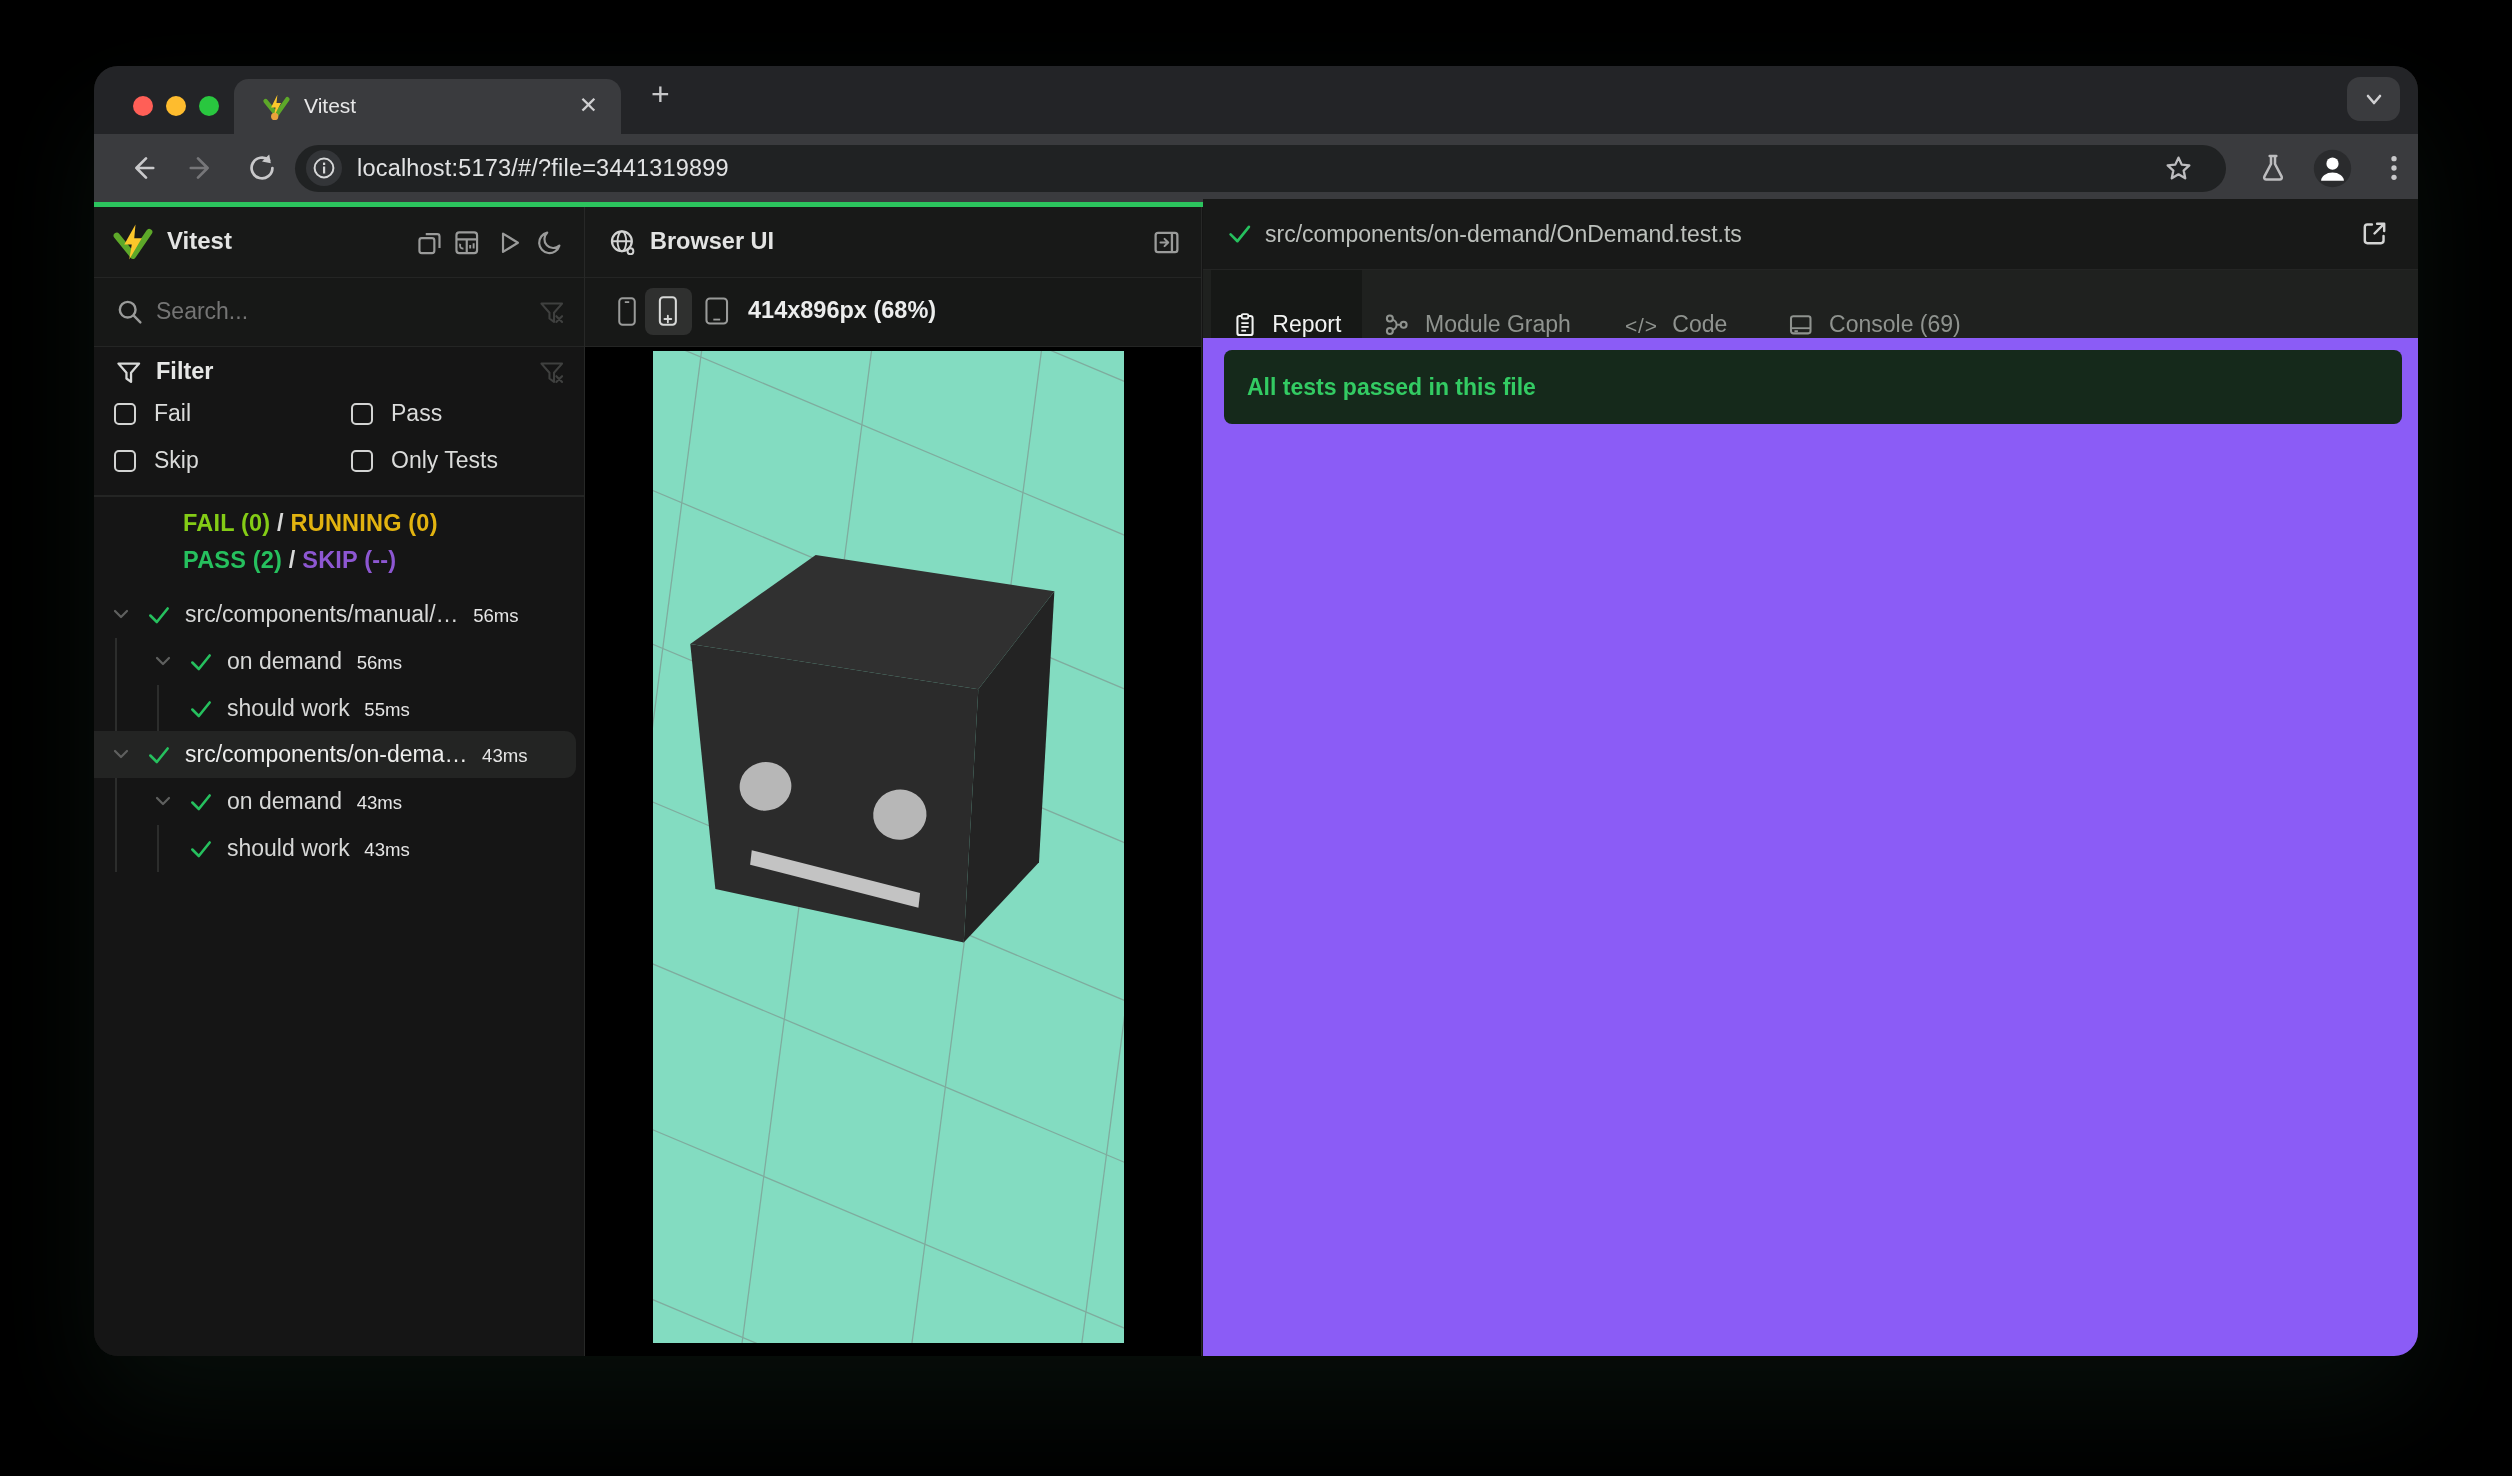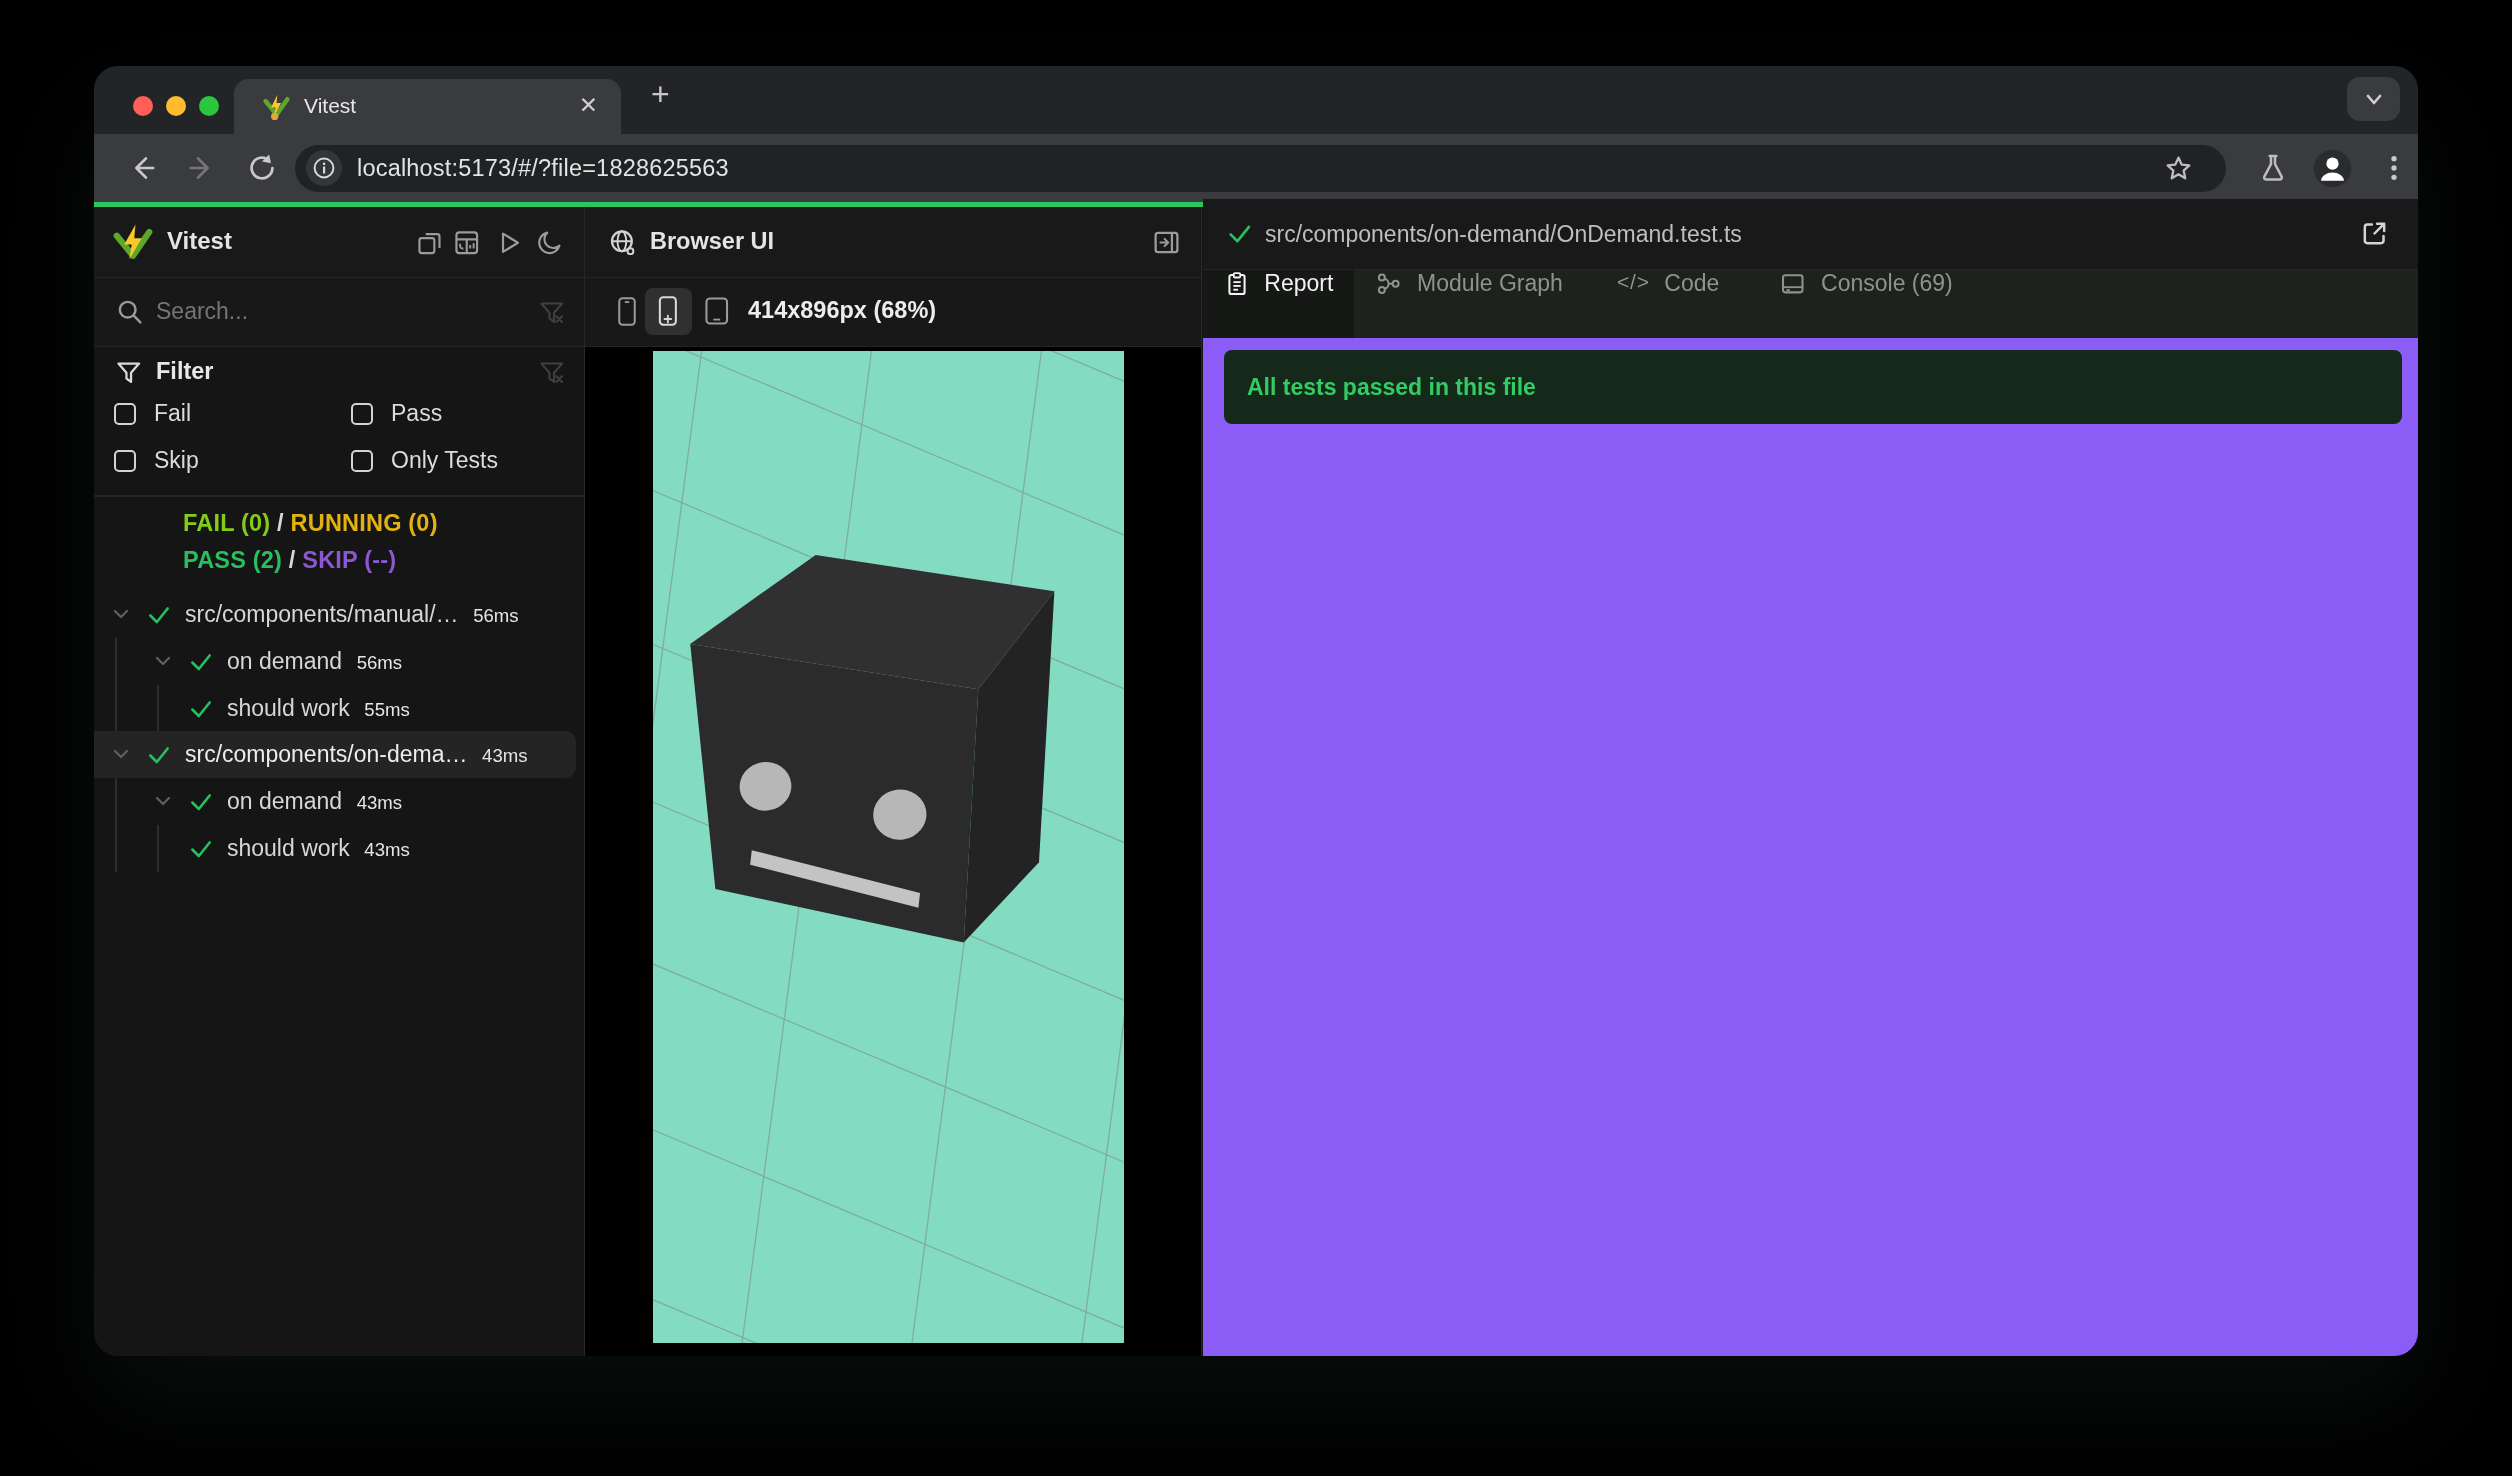--- a/index.html
+++ b/index.html
@@ -45,21 +45,21 @@
   .chev{color:#5f605f;display:inline-block;}
   .tick{color:#26c05e;display:inline-block;}
   .guide{position:absolute;width:1.6px;background:#2c2d2c;}
   .rowsel{background:#232423;border-radius:0 11.3px 11.3px 0;width:482px;}
   
   .devbtn{position:absolute;top:9.7px;width:47px;height:47px;border-radius:8px;display:flex;align-items:center;justify-content:center;color:#9a9b9a;}
   .devbtn.active{background:#2f302f;color:#d8d9d8;}
   .viewport{position:absolute;left:68px;top:144px;width:471px;height:992px;}
   
   .tabsrow{position:absolute;left:0;top:71px;right:0;height:68px;background:#1f211f;}
-  .rtab{position:absolute;top:0;height:68px;display:flex;align-items:flex-start;gap:14.6px;font-size:23px;color:#8f938f;}
+  .rtab{position:absolute;top:0;height:68px;display:flex;align-items:flex-end;gap:14.6px;font-size:23px;color:#8f938f;margin-left:8px;}
   .rtab.active{background:#161816;color:#f2f3f2;justify-content:center;}
   .banner{position:absolute;left:21px;top:151px;width:1178px;height:74px;border-radius:8px;display:flex;align-items:center;box-sizing:border-box;padding-left:23px;font-size:23px;font-weight:bold;}
   svg{display:block;}
 </style>
 </head>
 <body>
 
 <div class="stage">
   <div class="window">
 
@@ -104,21 +104,21 @@
           </svg>
       </span>
       <div class="urlpill">
         <span class="infocirc">
           <svg width="24" height="24" viewBox="0 0 24 24">
               <circle cx="12" cy="12" r="9.4" fill="none" stroke="currentColor" stroke-width="2"></circle>
               <rect x="11" y="10.5" width="2.2" height="7" fill="currentColor"></rect>
               <rect x="11" y="6.6" width="2.2" height="2.4" fill="currentColor"></rect>
             </svg>
         </span>
-        <span class="urltext">localhost:5173/#/?file=1828625563</span>
+        <span class="urltext">localhost:5173/#/?file=3441319899</span>
         <span class="abs" style="right:32px;top:8px">
           <svg width="31" height="31" viewBox="0 0 24 24">
               <path d="M12 3.6 L14.5 9 L20.4 9.6 L16 13.6 L17.2 19.6 L12 16.5 L6.8 19.6 L8 13.6 L3.6 9.6 L9.5 9 Z" fill="none" stroke="#bdbdbf" stroke-width="1.8" stroke-linejoin="round"></path>
             </svg>
         </span>
       </div>
       <span class="abs" style="left:2163px;top:18px">
         <svg width="32" height="32" viewBox="0 0 24 24">
             <path d="M9.5 3 h5 M10.5 3 v6 L5.5 18.5 a1.6 1.6 0 0 0 1.5 2.2 h10 a1.6 1.6 0 0 0 1.5-2.2 L13.5 9 v-6" fill="none" stroke="#bdbdbf" stroke-width="1.9" stroke-linejoin="round" stroke-linecap="round"></path>
           </svg>

